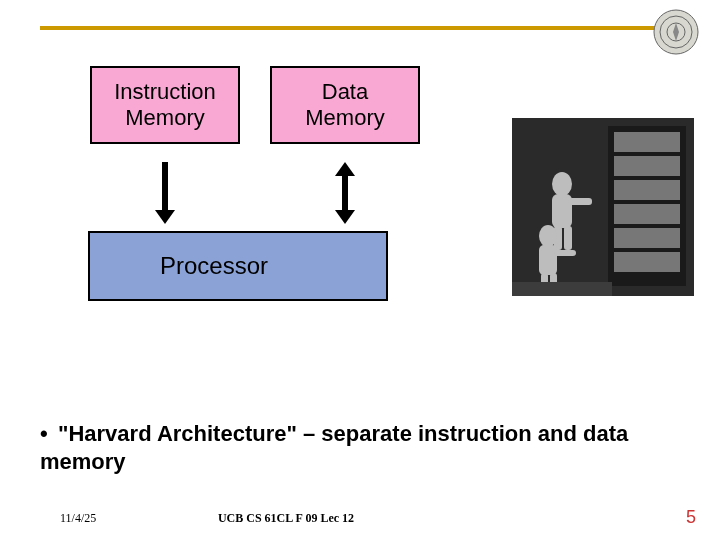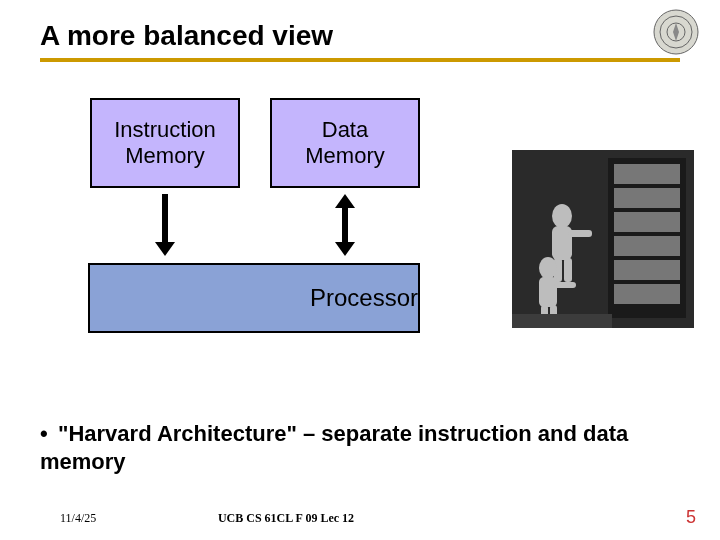--- a/index.html
+++ b/index.html
@@ -42,36 +42,36 @@
   .box {
     position: absolute;
     border: 2px solid #000;
     display: flex;
     align-items: center;
     justify-content: center;
     text-align: center;
     font-size: 22px;
   }
   .mem {
-    background: #c4b5fd;
+    background: #f9a8d4;
     width: 150px;
-    height: 90px;
+    height: 78px;
     top: 0;
     line-height: 1.2;
   }
   .imem { left: 90px; }
   .dmem { left: 270px; }
   .proc {
     background: #8aa2d6;
-    width: 332px;
+    width: 300px;
     height: 70px;
     top: 165px;
     left: 88px;
-    justify-content: flex-end;
-    padding-left: 100px;
+    justify-content: flex-start;
+    padding-left: 70px;
     font-size: 24px;
   }
   .arrow {
     position: absolute;
     width: 24px;
     top: 94px;
     height: 66px;
   }
   .arrow svg { display: block; }
   .arrow-left { left: 153px; }
@@ -102,21 +102,20 @@
     font-family: "Times New Roman", Times, serif;
   }
   .footer-left { position: absolute; left: 60px; bottom: 0; font-weight: normal; }
   .footer-center { position: absolute; left: 0; width: 572px; text-align: center; bottom: 0; font-weight: bold; }
   .footer-right { position: absolute; right: 24px; bottom: -2px; font-size: 18px; color: #cc3333; font-family: Arial, sans-serif; }
 </style>
 </head>
 <body>
 
 <div class="title-area">
-  <div class="slide-title">A more balanced view</div>
   <div class="title-rule"></div>
   <div class="seal">
     <svg viewBox="0 0 48 48">
       <circle cx="24" cy="24" r="22" fill="#d8d8d0" stroke="#666" stroke-width="1"></circle>
       <circle cx="24" cy="24" r="16" fill="none" stroke="#666" stroke-width="1"></circle>
       <circle cx="24" cy="24" r="9" fill="none" stroke="#666" stroke-width="1"></circle>
       <path d="M24 15 L27 24 L24 33 L21 24 Z" fill="#888"></path>
     </svg>
   </div>
 </div>

